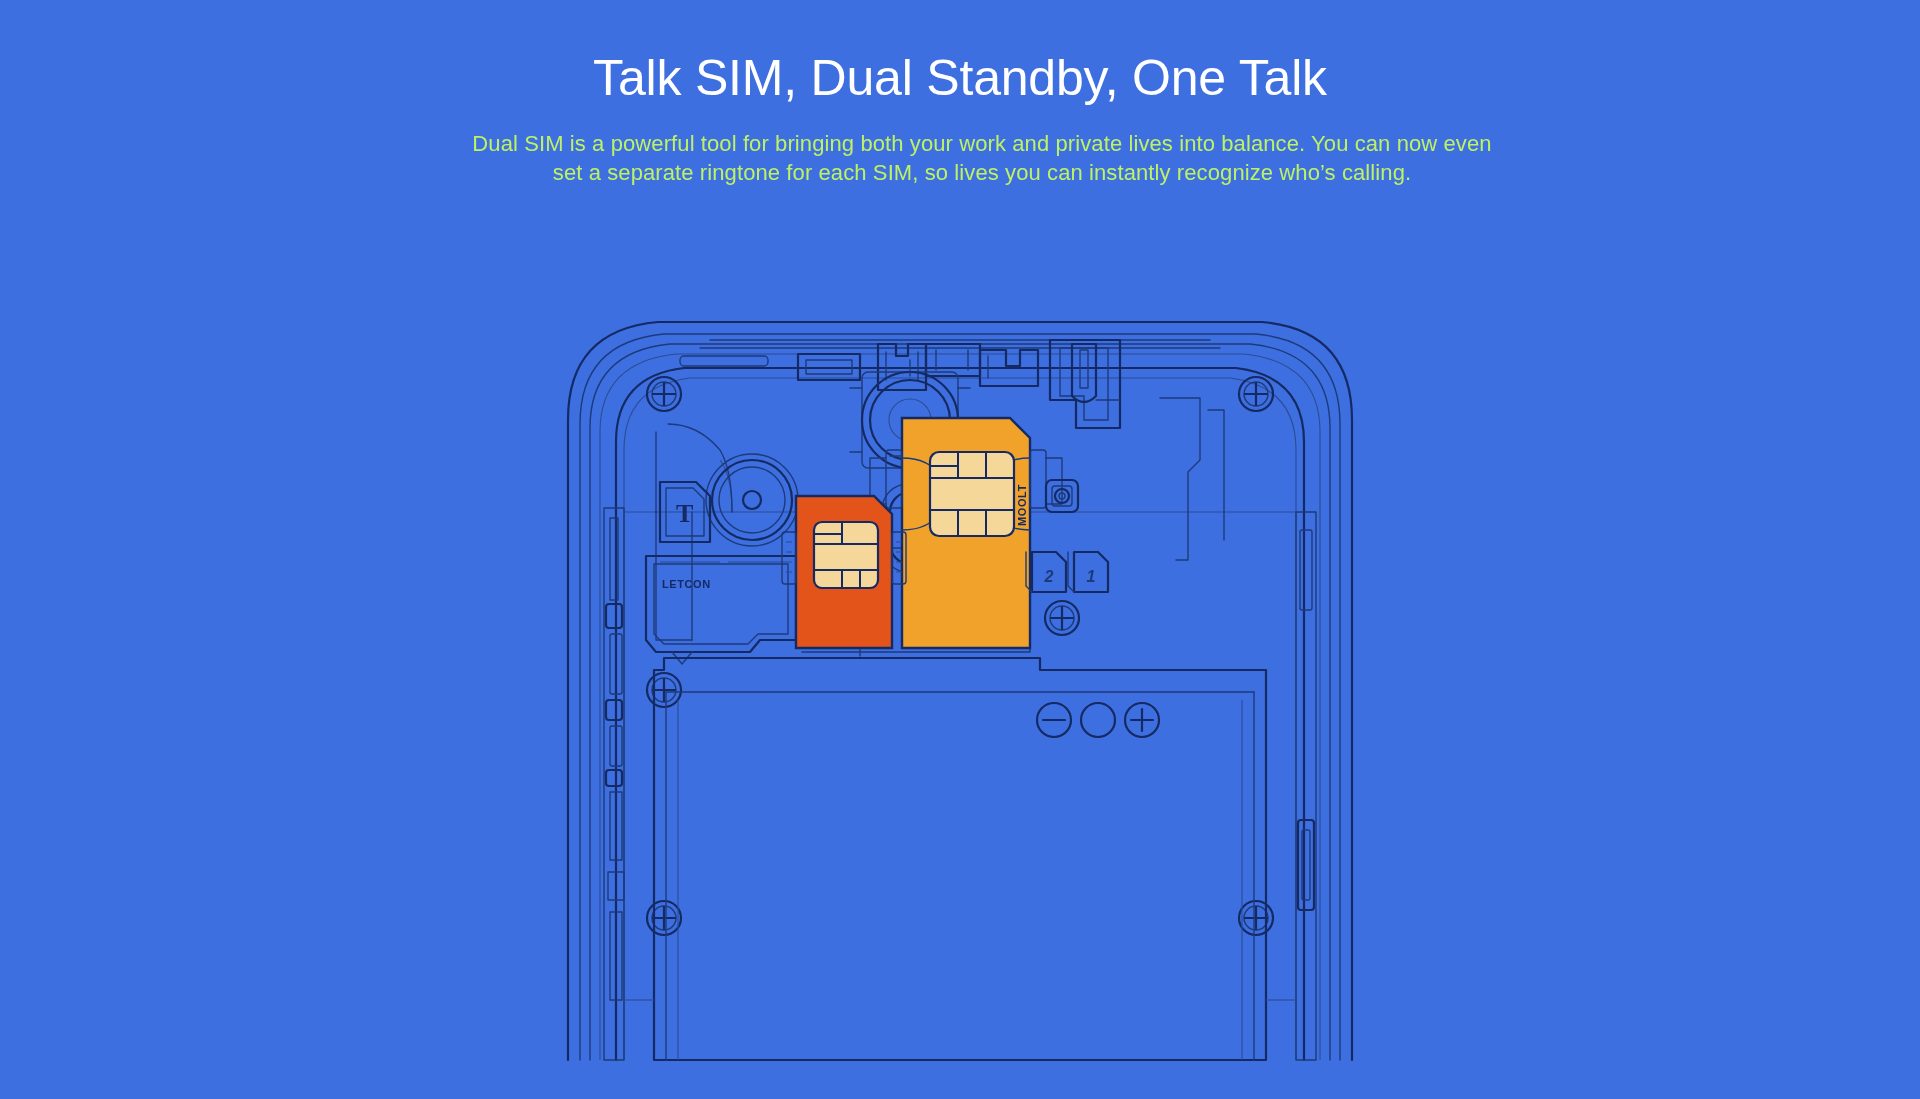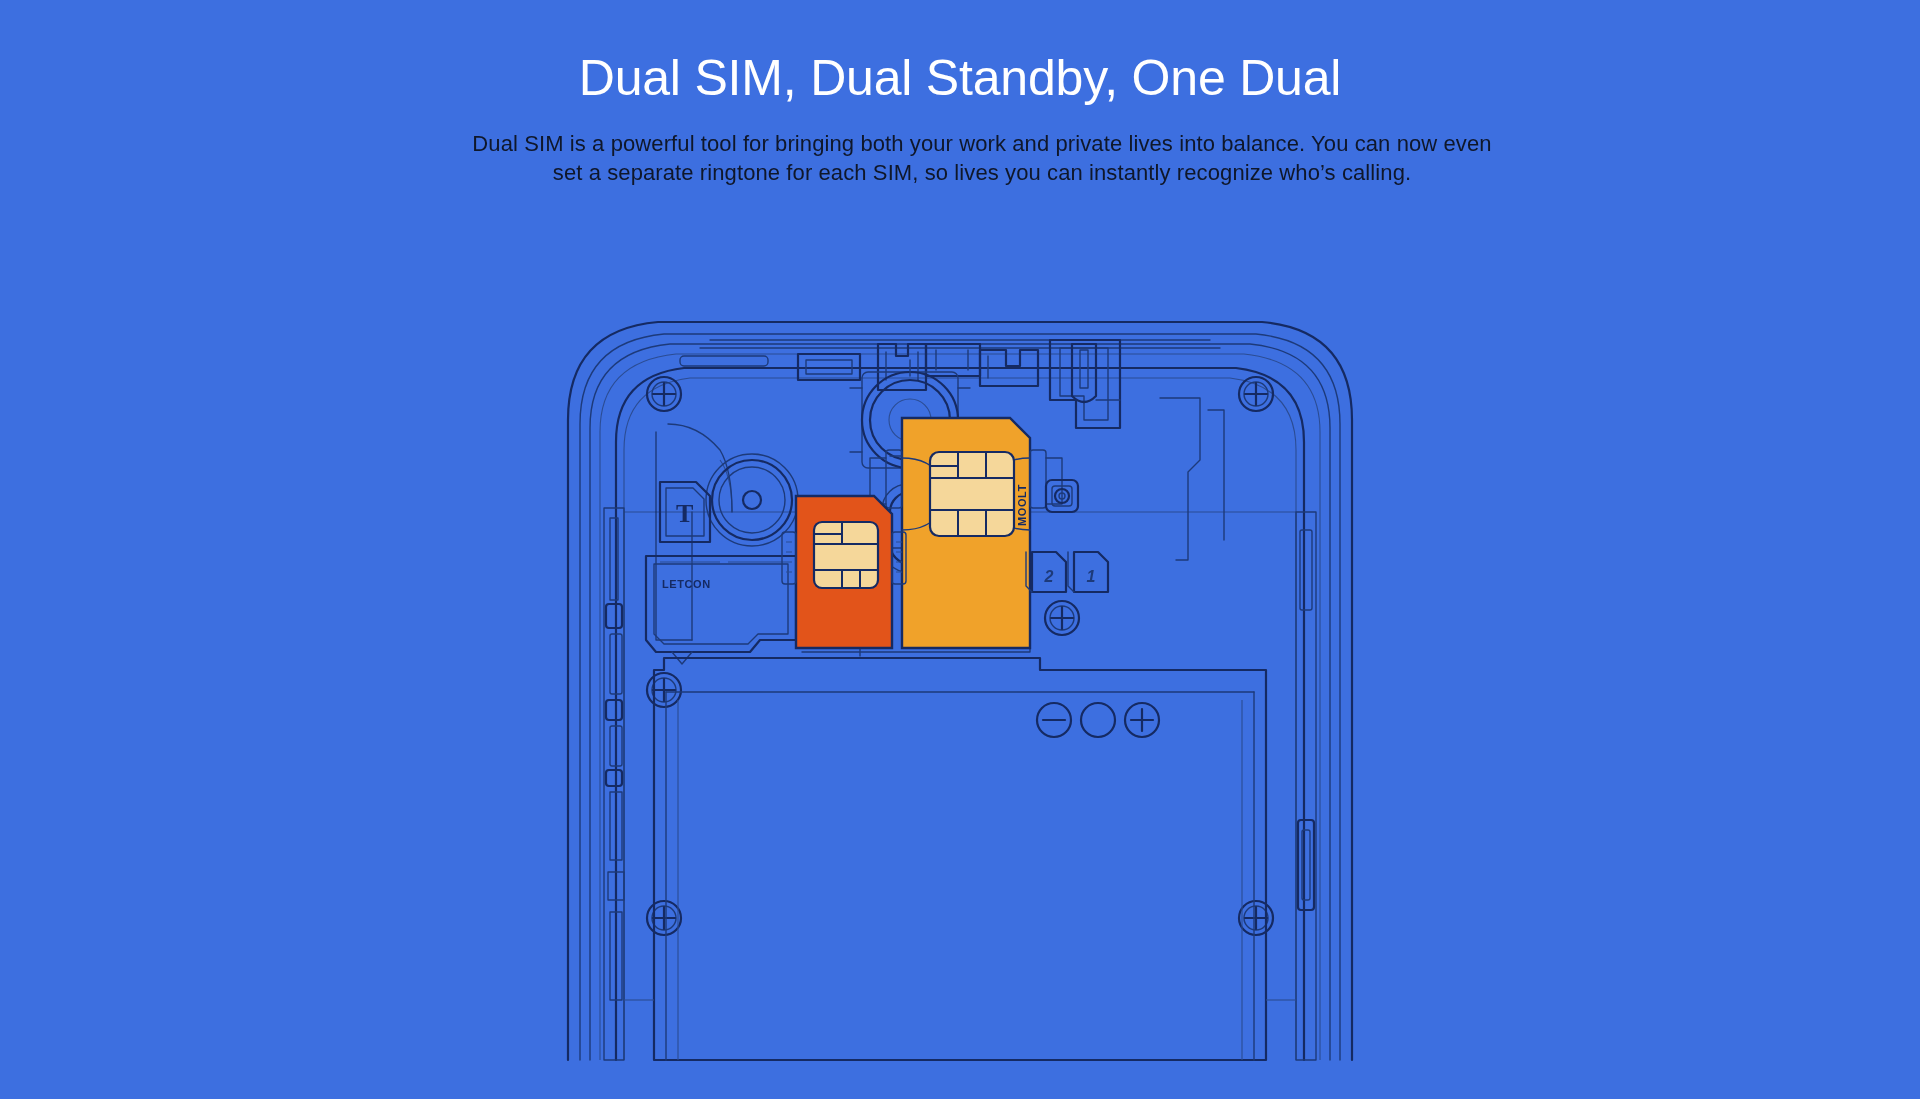--- a/index.html
+++ b/index.html
@@ -36,21 +36,21 @@
     letter-spacing: -0.2px;
     line-height: 1.05;
     margin: 0;
     font-family: "Liberation Sans", sans-serif;
   }
   .subhead {
     margin: 0;
     padding-top: 24px;
     font-size: 22px;
     line-height: 1.32;
-    color: #0f172a;
+    color: #bef264;
     font-weight: 400;
     letter-spacing: 0.1px;
     padding-left: 44px;
   }
   .subhead-line {
     display: block;
   }
   .device-stage {
     position: absolute;
     left: 0;
@@ -115,21 +115,21 @@
     fill: #1d3a7a;
     font-style: italic;
   }
 </style>
 </head>
 <body>
 
 <div class="page">
 
   <div class="headline-block">
-    <h1 class="headline">Dual SIM, Dual Standby, One Dual</h1>
+    <h1 class="headline">Talk SIM, Dual Standby, One Talk</h1>
     <p class="subhead">
       <span class="subhead-line">Dual SIM is a powerful tool for bringing both your work and private lives into balance. You can now even</span>
       <span class="subhead-line">set a separate ringtone for each SIM, so lives you can instantly recognize who’s calling.</span>
     </p>
   </div>
 
   <div class="device-stage">
     <svg class="device" width="800" height="800" viewBox="0 0 800 800">
 
       <g>

